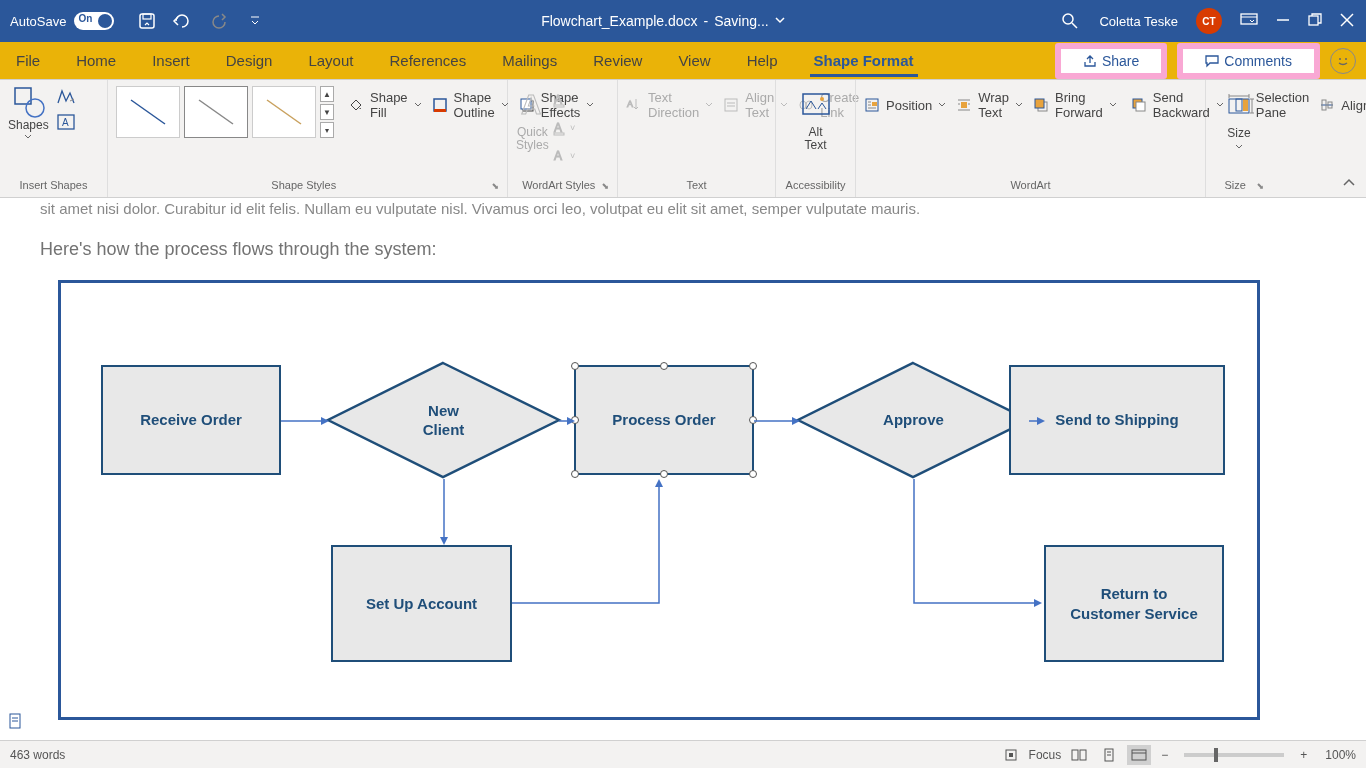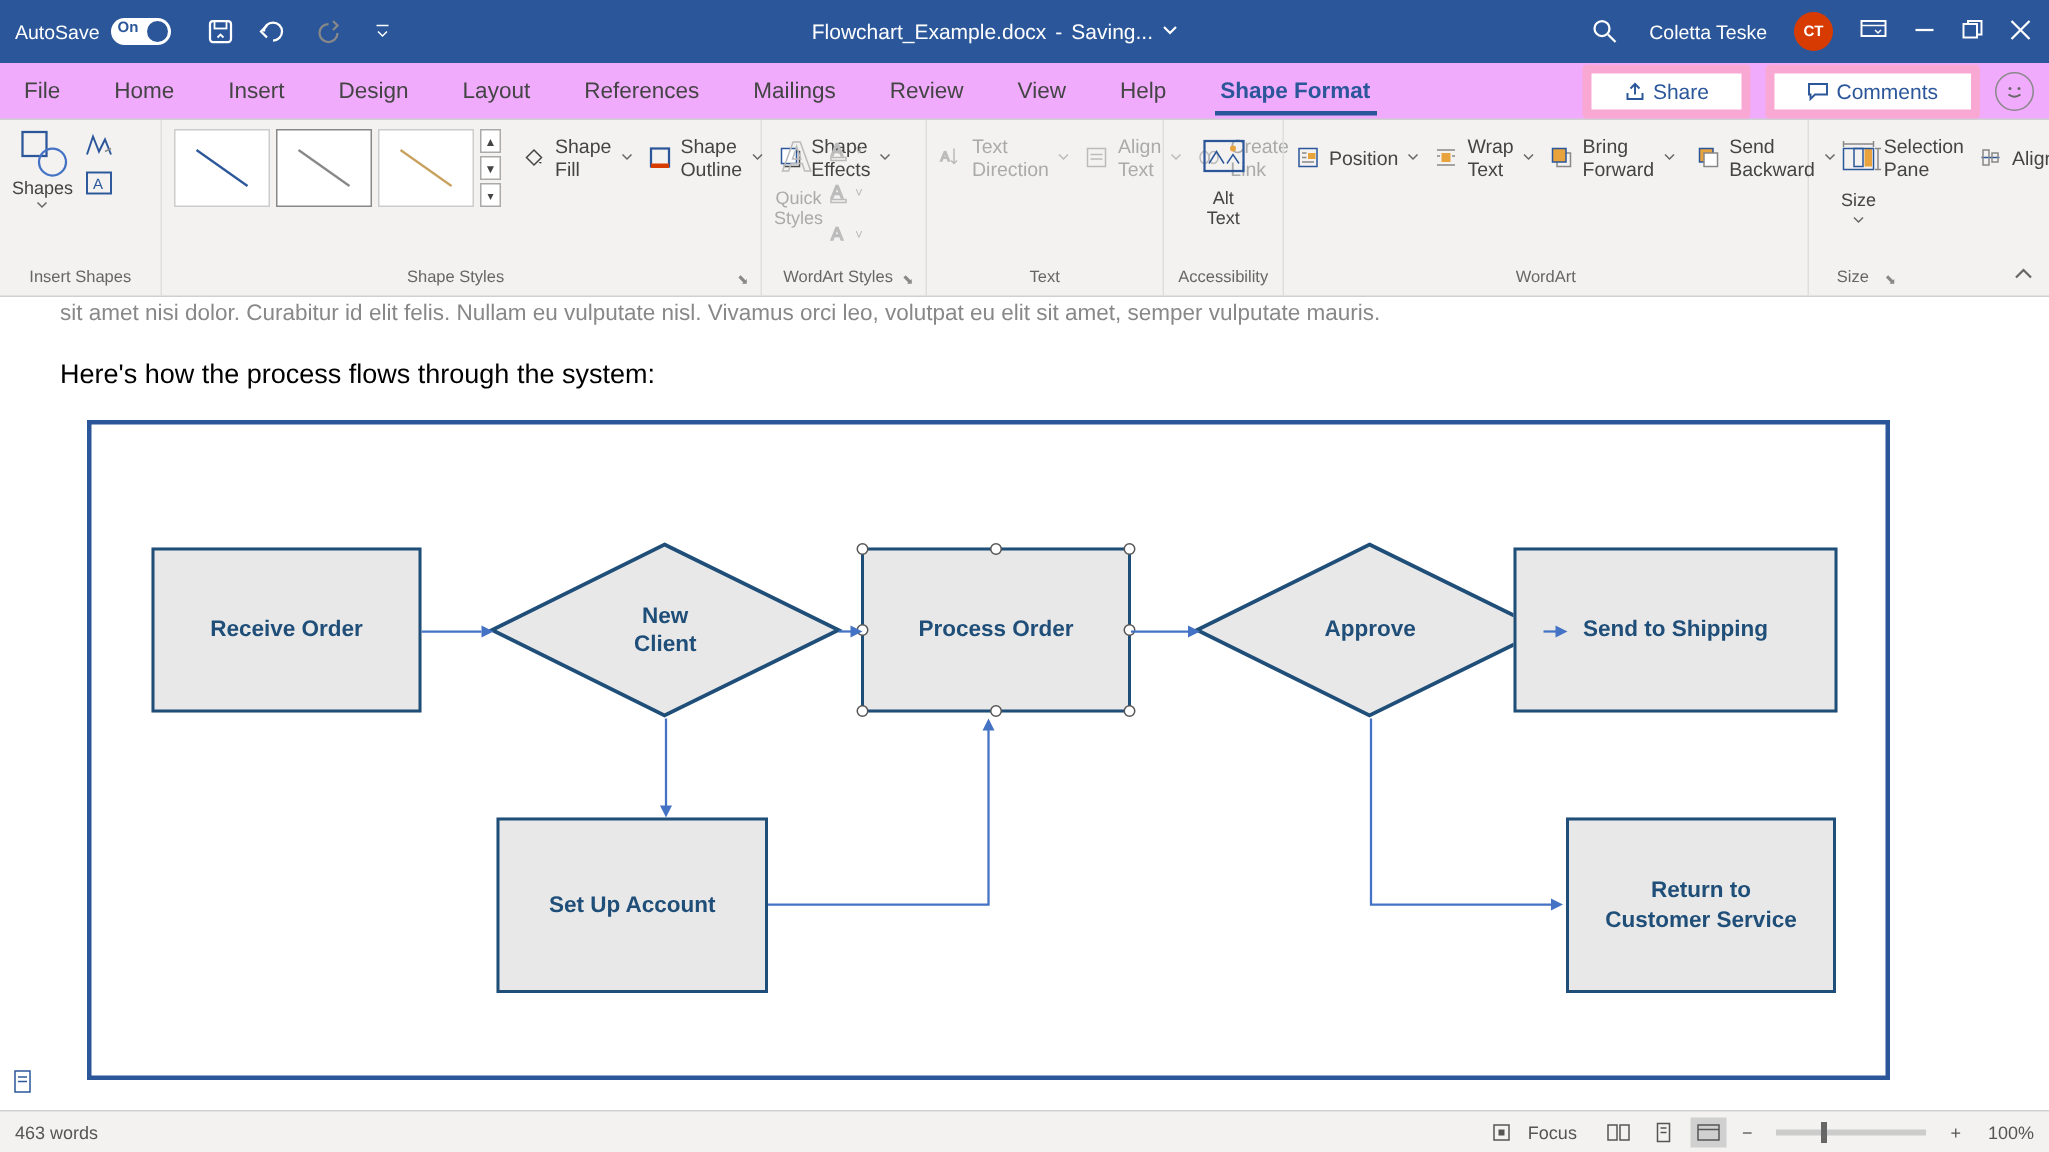--- a/index.html
+++ b/index.html
@@ -12,21 +12,21 @@
 .toggle-label { position: absolute; left: 4px; top: 1px; font-size: 10px; color: #2b579a; font-weight: 600; }
 .toggle-knob { width: 14px; height: 14px; background: #2b579a; border-radius: 50%; position: absolute; right: 2px; top: 2px; }
 .qat { display: flex; align-items: center; gap: 14px; padding: 0 12px; }
 .qat-icon { width: 22px; height: 22px; display: flex; align-items: center; justify-content: center; color: #fff; cursor: pointer; }
 .doc-title { flex: 1; text-align: center; font-size: 14px; display: flex; align-items: center; justify-content: center; gap: 6px; }
 .title-right { display: flex; align-items: center; gap: 18px; padding: 0 12px; }
 .avatar { width: 26px; height: 26px; border-radius: 50%; background: #d83b01; display: flex; align-items: center; justify-content: center; font-size: 10px; font-weight: 600; }
 .win-btn { cursor: pointer; font-size: 14px; }
 
 
-.tabs { height: 38px; background: #f0abfc; border-bottom: 1px solid #d0d0d0; display: flex; align-items: center; padding: 0 12px; gap: 28px; font-size: 15px; color: #444; position: relative; }
+.tabs { height: 38px; background: #eab308; border-bottom: 1px solid #d0d0d0; display: flex; align-items: center; padding: 0 12px; gap: 28px; font-size: 15px; color: #444; position: relative; }
 .tab { cursor: pointer; padding: 8px 4px; }
 .tab.active { color: #2b579a; font-weight: 600; border-bottom: 3px solid #2b579a; padding-bottom: 5px; }
 .tabs-right { position: absolute; right: 10px; display: flex; align-items: center; gap: 10px; }
 .share-btn, .comments-btn { border: 6px solid #f9a8d4; padding: 4px 22px; border-radius: 3px; background: #fff; color: #2b579a; font-size: 14px; cursor: pointer; display: flex; align-items: center; gap: 5px; }
 .smiley { width: 26px; height: 26px; border: 1.5px solid #888; border-radius: 50%; display: flex; align-items: center; justify-content: center; font-size: 14px; cursor: pointer; }
 
 
 .ribbon { height: 118px; background: #f3f2f1; border-bottom: 1px solid #d0d0d0; display: flex; font-size: 12px; color: #444; position: relative; }
 .ribbon-group { border-right: 1px solid #dedede; padding: 6px 8px 4px 8px; display: flex; flex-direction: column; justify-content: space-between; }
 .group-label { text-align: center; color: #666; font-size: 11px; padding-bottom: 2px; }
@@ -60,21 +60,21 @@
 
 .arrange-cols { display: flex; gap: 14px; }
 .arrange-col { display: flex; flex-direction: row; gap: 10px; padding: 4px 0; }
 
 .ribbon-collapse { position: absolute; right: 10px; bottom: 6px; font-size: 12px; cursor: pointer; color: #666; }
 
 
 .doc-area { position: absolute; top: 198px; left: 0; right: 0; bottom: 28px; background: #fff; overflow: hidden; }
 .doc-page { padding: 0 30px; }
 .doc-text { font-size: 15px; color: #888; padding: 2px 10px; }
-.doc-heading { font-size: 18px; color: #000000; padding: 20px 10px 10px 10px; }
+.doc-heading { font-size: 18px; color: #737373; padding: 20px 10px 10px 10px; }
 
 .canvas { margin: 10px 10px 0 28px; width: 1202px; height: 440px; border: 3px solid #2b579a; background: #fff; position: relative; }
 .shape-rect { position: absolute; border: 2.5px solid #1f4e79; background: #e8e8e8; color: #1f4e79; font-weight: 600; font-size: 15px; display: flex; align-items: center; justify-content: center; text-align: center; line-height: 1.3; }
 .shape-diamond { position: absolute; }
 .diamond-svg { position: absolute; top: 0; left: 0; }
 .diamond-text { position: absolute; top: 0; left: 0; width: 100%; height: 100%; display: flex; align-items: center; justify-content: center; color: #1f4e79; font-weight: 600; font-size: 15px; text-align: center; line-height: 1.3; }
 
 .selected .handle { position: absolute; width: 8px; height: 8px; border: 1px solid #555; background: #fff; border-radius: 50%; }
 .connector { position: absolute; }
 .arrow-head { fill: #4472c4; }
@@ -639,21 +639,21 @@
   <div class="status-left">
     <span style="cursor:pointer">463 words</span>
   </div>
   <div class="status-right">
     <div class="view-btn">
       <svg width="14" height="14">
           <rect x="2" y="2" width="10" height="10" fill="none" stroke="#555"></rect>
           <rect x="5" y="5" width="4" height="4" fill="#555"></rect>
         </svg>
     </div>
-    <span style="cursor:pointer;margin-right:10px">Focus</span>
+    <span style="cursor:pointer;">Focus</span>
     <div class="view-btn">
         <svg width="16" height="14">
           <rect x="1" y="2" width="6" height="10" fill="none" stroke="#555"></rect>
           <rect x="9" y="2" width="6" height="10" fill="none" stroke="#555"></rect>
         </svg>
       </div>
     <div class="view-btn">
         <svg width="14" height="14">
           <rect x="3" y="1" width="8" height="12" fill="none" stroke="#555"></rect>
           <line x1="5" y1="4" x2="9" y2="4" stroke="#555"></line>

